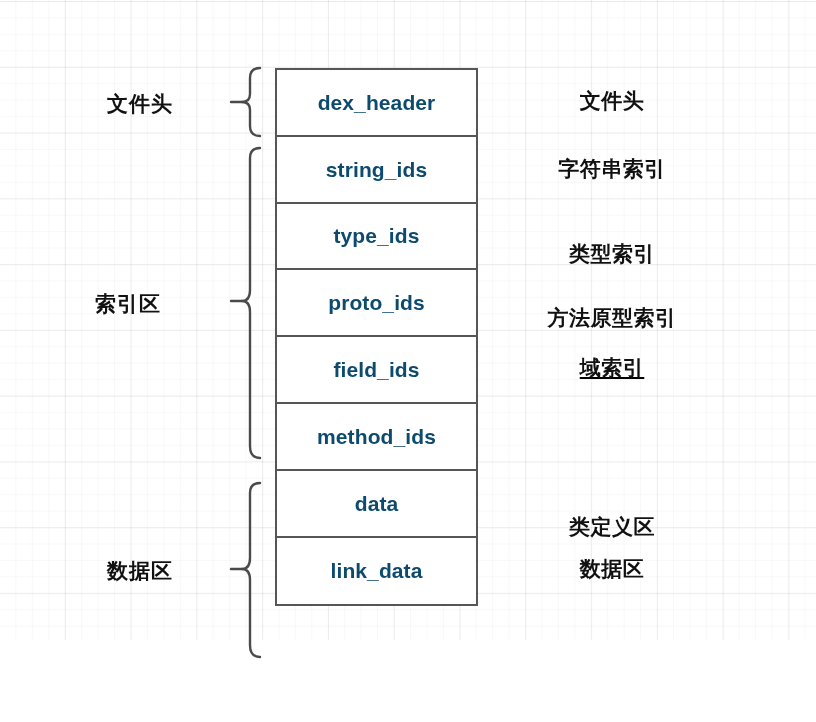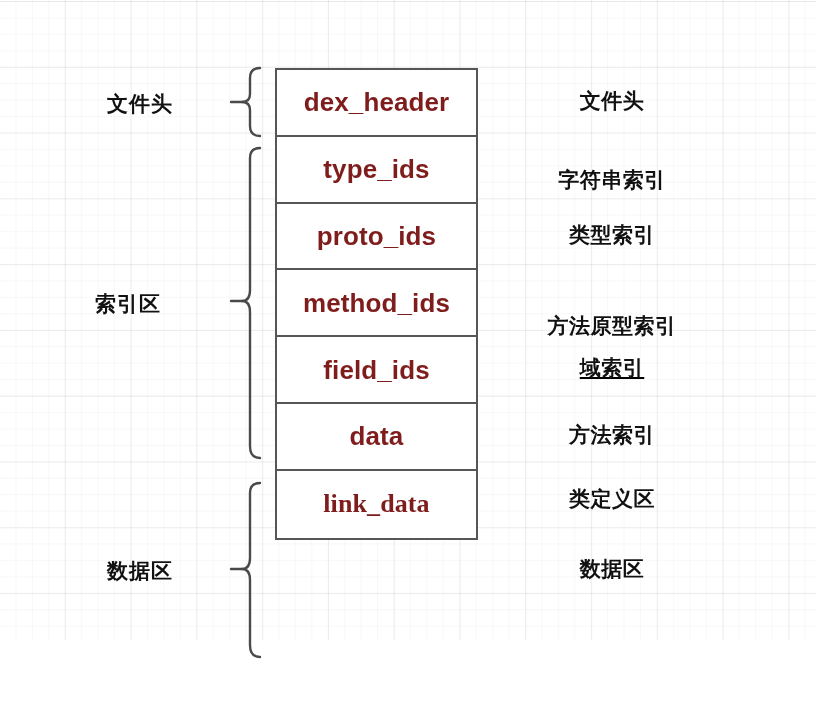--- a/index.html
+++ b/index.html
@@ -47,26 +47,25 @@
     height: 66.8px;
     box-sizing: border-box;
     border-bottom: 2px solid #565656;
     display: flex;
     align-items: center;
     justify-content: center;
     background: #ffffff;
   }
   .row:last-child {
     border-bottom: none;
-    font-family: Liberation Serif, serif;
   }
   .row-label {
-    font-size: 26px;
+    font-size: 21px;
     font-weight: bold;
-    color: #7f1d1d;
+    color: #0c4a6e;
     letter-spacing: 0.1px;
     line-height: 1;
     white-space: nowrap;
   }
 
   
   .desc {
     position: absolute;
     left: 492px;
     width: 240px;
@@ -136,57 +135,57 @@
       <path d="M32 2 Q22 2 22 12 L22 77 Q22 88 14 88 Q22 88 22 99 L22 164 Q22 176 32 176" fill="none" stroke="#4a4a4a" stroke-width="2.4" stroke-linecap="round" stroke-linejoin="round"></path>
       <path d="M14 88 L3 88" fill="none" stroke="#4a4a4a" stroke-width="2.4" stroke-linecap="round"></path>
     </svg>
   </div>
 
   <div class="stack">
     <div class="row">
       <span class="row-label">dex_header</span>
     </div>
     <div class="row">
+      <span class="row-label">string_ids</span>
+    </div>
+    <div class="row">
       <span class="row-label">type_ids</span>
     </div>
     <div class="row">
       <span class="row-label">proto_ids</span>
     </div>
     <div class="row">
-      <span class="row-label">method_ids</span>
+      <span class="row-label">field_ids</span>
     </div>
     <div class="row">
-      <span class="row-label">field_ids</span>
+      <span class="row-label">method_ids</span>
     </div>
     <div class="row">
       <span class="row-label">data</span>
     </div>
     <div class="row">
       <span class="row-label">link_data</span>
     </div>
   </div>
 
   <div class="desc" style="top:68px;">
     <span>文件头</span>
   </div>
-  <div class="desc" style="top:147px;">
+  <div class="desc" style="top:136px;">
     <span>字符串索引</span>
   </div>
-  <div class="desc" style="top:201.6px;">
+  <div class="desc" style="top:201.6px;align-items:flex-end;">
     <span>类型索引</span>
   </div>
-  <div class="desc" style="top:273px;align-items:flex-end;">
+  <div class="desc" style="top:285px;">
     <span>方法原型索引</span>
   </div>
   <div class="desc" style="top:335px;text-decoration:underline;">
     <span>域索引</span>
   </div>
-  <div class="desc" style="top:402px;">
-    <span>方法索引</span>
-  </div>
-  <div class="desc" style="top:466px;">
+  <div class="desc" style="top:494px;">
     <span>类定义区</span>
   </div>
   <div class="desc" style="top:535.6px;">
     <span>数据区</span>
   </div>
 
 </div>
 
 </body></html>

